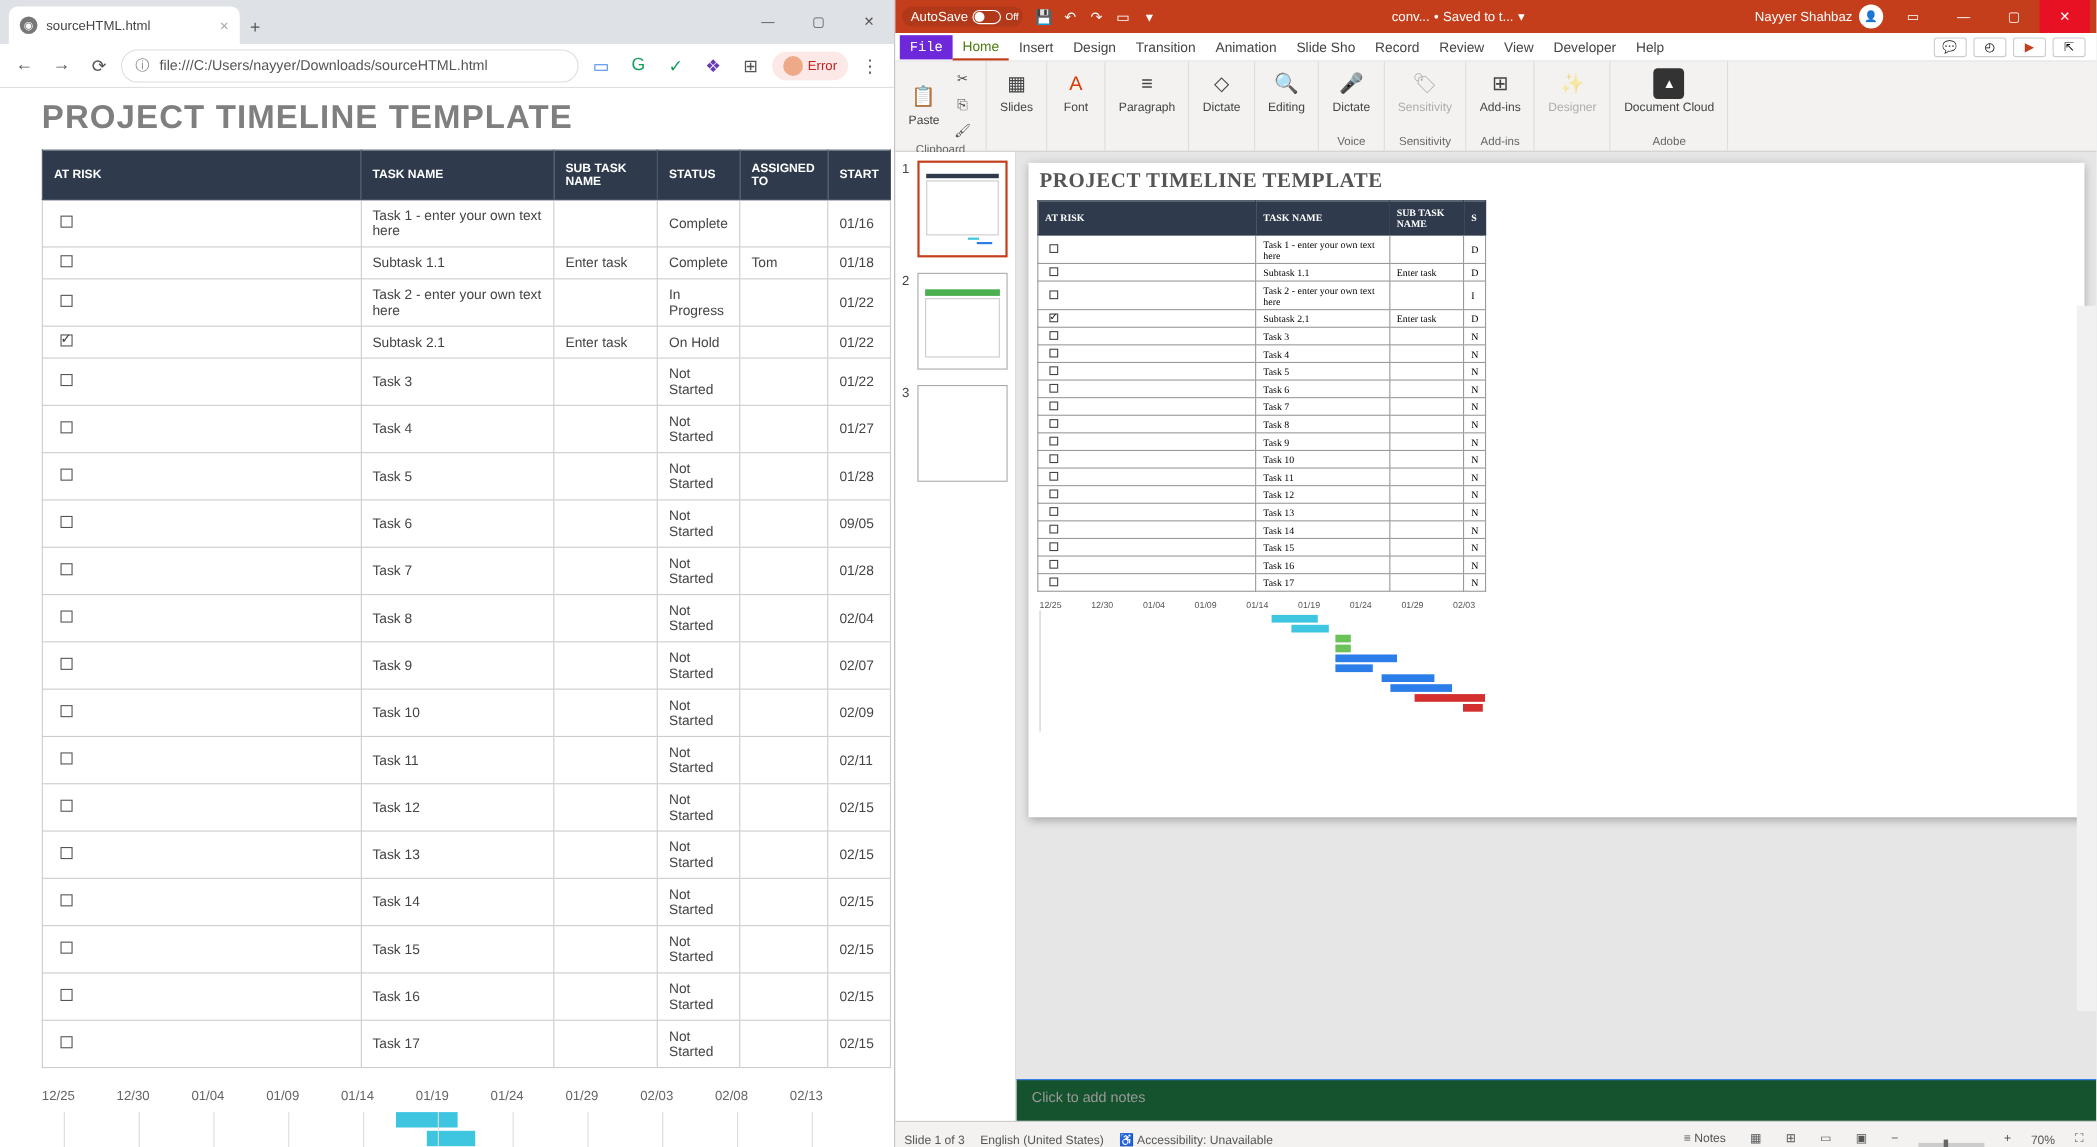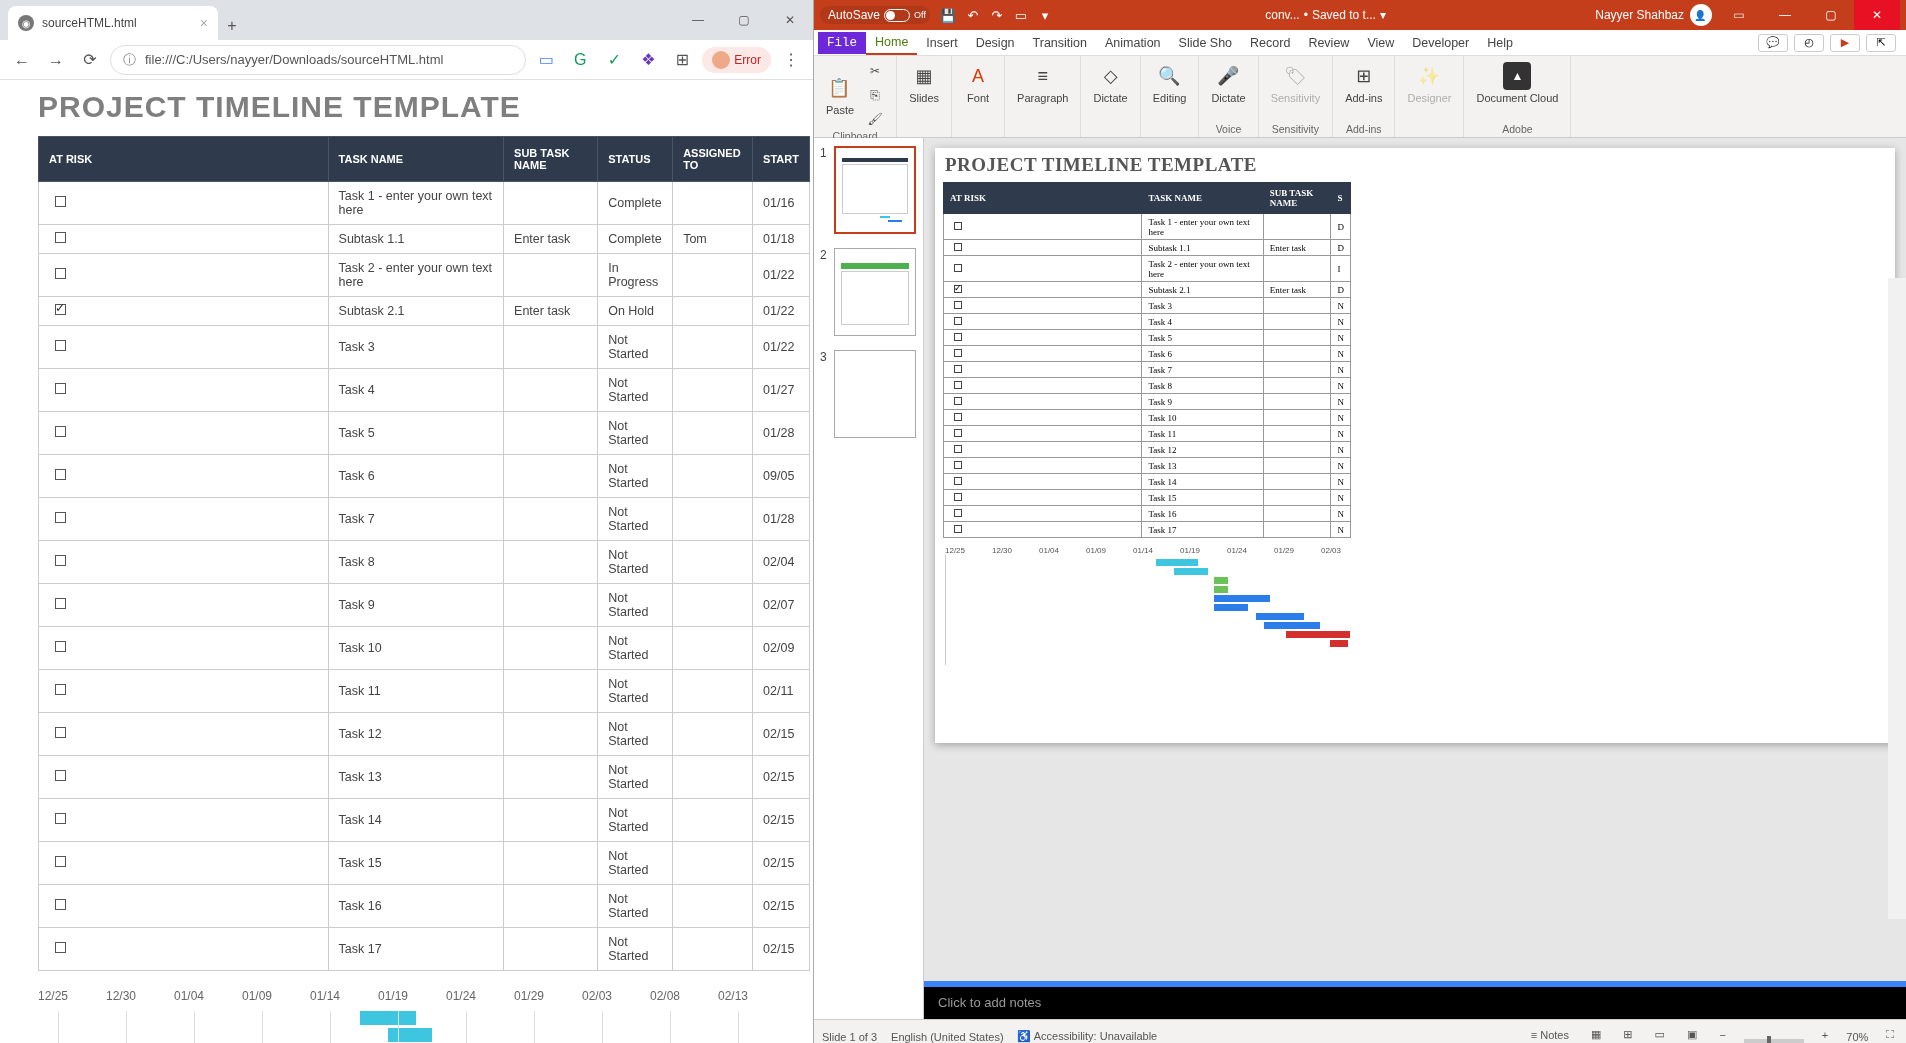--- a/index.html
+++ b/index.html
@@ -95,21 +95,21 @@
 .slide-table .chk2 { width:200px; }
 .chkbox2 { display:inline-block; width:8px; height:8px; border:1px solid #444; margin-left:4px; position:relative; }
 .chkbox2.checked::after { content:'✓'; position:absolute; top:-3px; left:-1px; font-size:9px; }
 
 .slide-gantt { margin-top:8px; position:relative; }
 .sg-dates { display:flex; font-size:8px; color:#555; }
 .sg-dates span { width:47px; }
 .sg-chart { position:relative; height:110px; border-left:1px solid #ccc; }
 .sgbar { position:absolute; height:7px; }
 
-.notes-pane { height:38px; background:#000000; border-top:6px solid #3b82f6; padding:8px 14px; font-size:13px; color:#999; }
+.notes-pane { height:38px; background:#14532d; border-top:1px solid #3b82f6; padding:8px 14px; font-size:13px; color:#999; }
 
 .ppt-status { height:24px; background:#f3f2f1; border-top:1px solid #ccc; display:flex; align-items:flex-end; font-size:11px; color:#555; padding:0 8px; gap:14px; }
 .ppt-status .spacer { flex:1; }
 .ppt-status .vbtn { padding:2px 4px; }
 
 .scroll-v { position:absolute; right:0; top:140px; bottom:62px; width:18px; background:#f1f1f1; }
 </style>
 </head>
 <body>
 

